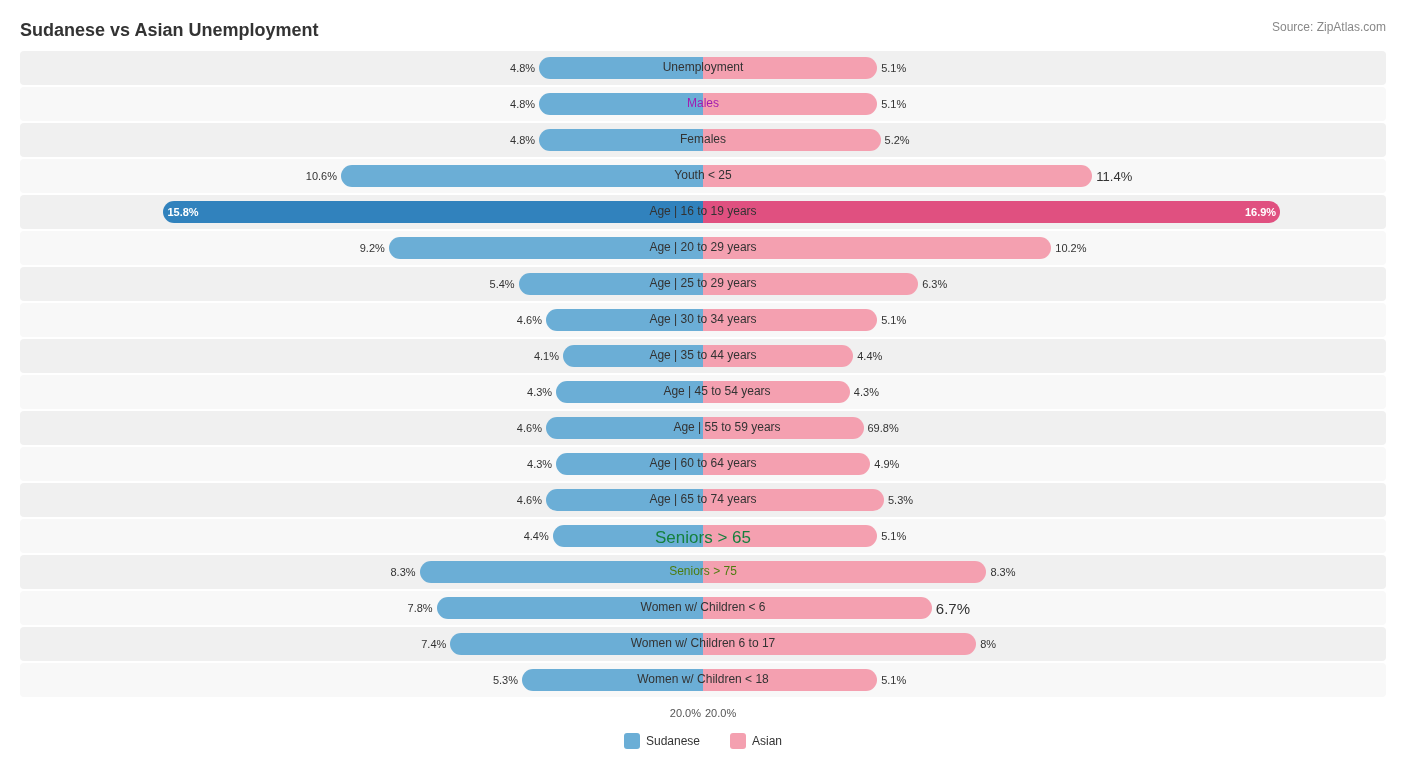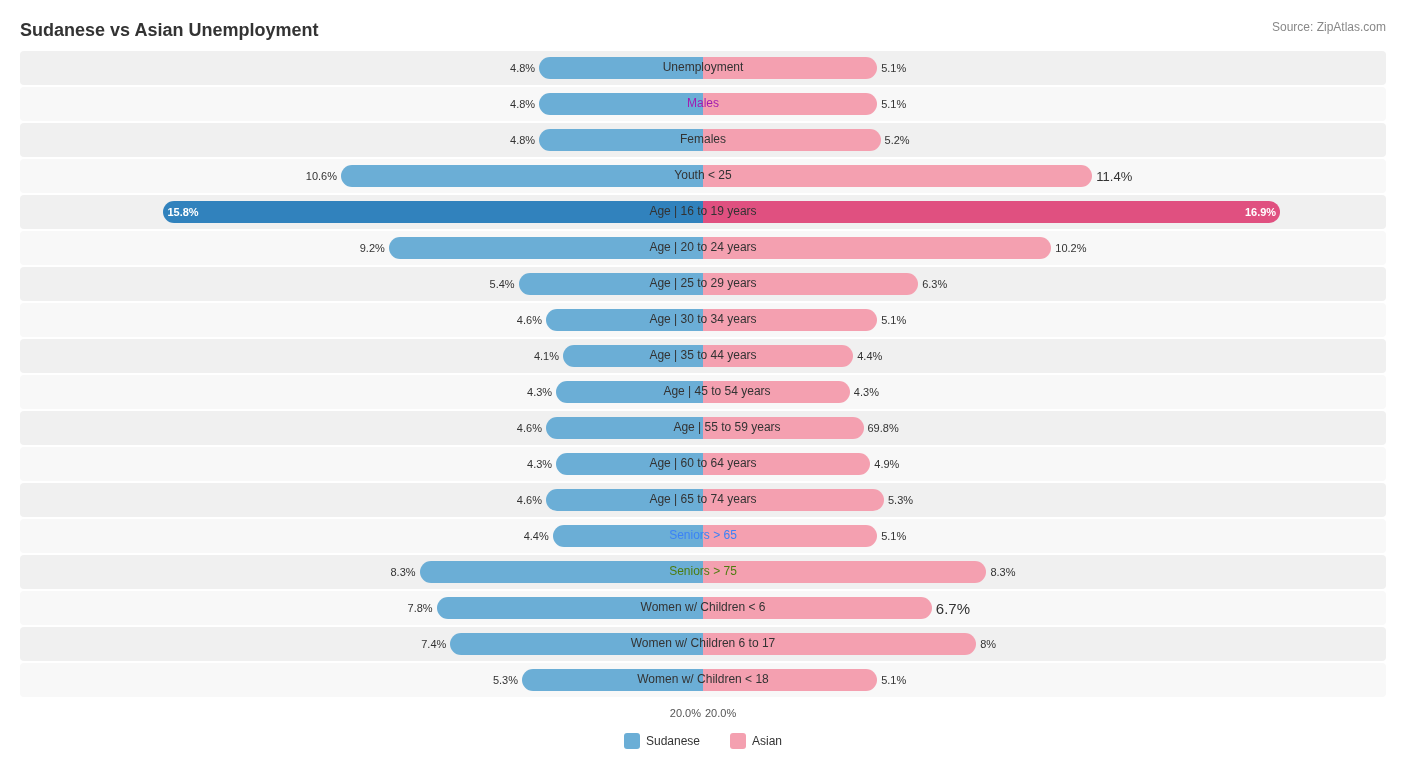--- a/index.html
+++ b/index.html
@@ -207,21 +207,21 @@
         <div class="row-content">
           <div class="left-section" style="width: 50%; position: relative; height: 100%;">
             <div class="blue-bar" style="position: absolute; right: 0px; width: 46%; height: 22px; top: 50%; transform: translateY(-50%); border-radius: 11px 0px 0px 11px; background: rgb(107, 174, 214);"></div>
             <div style="position: absolute; font-size: 11px; white-space: nowrap; color: rgb(51, 51, 51); top: 50%; transform: translateY(-50%); right: 46%; padding-right: 4px;">9.2%</div>
           </div>
           <div style="width: 50%; position: relative; height: 100%;">
             <div style="position: absolute; left: 0px; width: 51%; height: 22px; top: 50%; transform: translateY(-50%); border-radius: 0px 11px 11px 0px; background: rgb(244, 160, 176);"></div>
             <div style="position: absolute; font-size: 11px; white-space: nowrap; top: 50%; transform: translateY(-50%); left: 51%; padding-left: 4px; color: rgb(51, 51, 51);">10.2%</div>
           </div>
         </div>
-        <div class="label-center" style="position: absolute; left: 50%; transform: translateX(-50%); top: 50%; margin-top: -8px; font-size: 12px; color: rgb(51, 51, 51); z-index: 10; white-space: nowrap; background: rgba(255, 255, 255, 0);">Age | 20 to 24 years</div>
+        <div class="label-center" style="position: absolute; left: 50%; transform: translateX(-50%); top: 50%; margin-top: -8px; font-size: 12px; color: rgb(51, 51, 51); z-index: 10; white-space: nowrap; background: rgba(255, 255, 255, 0);">Age | 20 to 29 years</div>
       </div>
       <div class="row-wrapper">
         <div class="row-bg" style="background: rgb(240, 240, 240);"></div>
         <div class="row-content">
           <div class="left-section" style="width: 50%; position: relative; height: 100%;">
             <div class="blue-bar" style="position: absolute; right: 0px; width: 27%; height: 22px; top: 50%; transform: translateY(-50%); border-radius: 11px 0px 0px 11px; background: rgb(107, 174, 214);"></div>
             <div style="position: absolute; font-size: 11px; white-space: nowrap; color: rgb(51, 51, 51); top: 50%; transform: translateY(-50%); right: 27%; padding-right: 4px;">5.4%</div>
           </div>
           <div style="width: 50%; position: relative; height: 100%;">
             <div style="position: absolute; left: 0px; width: 31.5%; height: 22px; top: 50%; transform: translateY(-50%); border-radius: 0px 11px 11px 0px; background: rgb(244, 160, 176);"></div>
@@ -319,21 +319,21 @@
         <div class="row-content">
           <div class="left-section" style="width: 50%; position: relative; height: 100%;">
             <div class="blue-bar" style="position: absolute; right: 0px; width: 22%; height: 22px; top: 50%; transform: translateY(-50%); border-radius: 11px 0px 0px 11px; background: rgb(107, 174, 214);"></div>
             <div style="position: absolute; font-size: 11px; white-space: nowrap; color: rgb(51, 51, 51); top: 50%; transform: translateY(-50%); right: 22%; padding-right: 4px;">4.4%</div>
           </div>
           <div style="width: 50%; position: relative; height: 100%;">
             <div style="position: absolute; left: 0px; width: 25.5%; height: 22px; top: 50%; transform: translateY(-50%); border-radius: 0px 11px 11px 0px; background: rgb(244, 160, 176);"></div>
             <div style="position: absolute; font-size: 11px; white-space: nowrap; top: 50%; transform: translateY(-50%); left: 25.5%; padding-left: 4px; color: rgb(51, 51, 51);">5.1%</div>
           </div>
         </div>
-        <div class="label-center" style="position: absolute; left: 50%; transform: translateX(-50%); top: 50%; margin-top: -8px; font-size: 12px; color: #3b82f6; z-index: 10; white-space: nowrap; background: rgba(255, 255, 255, 0);">Seniors &gt; 65</div>
+        <div class="label-center" style="position: absolute; left: 50%; transform: translateX(-50%); top: 50%; margin-top: -8px; font-size: 17px; color: #15803d; z-index: 10; white-space: nowrap; background: rgba(255, 255, 255, 0);">Seniors &gt; 65</div>
       </div>
       <div class="row-wrapper">
         <div class="row-bg" style="background: rgb(240, 240, 240);"></div>
         <div class="row-content">
           <div class="left-section" style="width: 50%; position: relative; height: 100%;">
             <div class="blue-bar" style="position: absolute; right: 0px; width: 41.5%; height: 22px; top: 50%; transform: translateY(-50%); border-radius: 11px 0px 0px 11px; background: rgb(107, 174, 214);"></div>
             <div style="position: absolute; font-size: 11px; white-space: nowrap; color: rgb(51, 51, 51); top: 50%; transform: translateY(-50%); right: 41.5%; padding-right: 4px;">8.3%</div>
           </div>
           <div style="width: 50%; position: relative; height: 100%;">
             <div style="position: absolute; left: 0px; width: 41.5%; height: 22px; top: 50%; transform: translateY(-50%); border-radius: 0px 11px 11px 0px; background: rgb(244, 160, 176);"></div>

